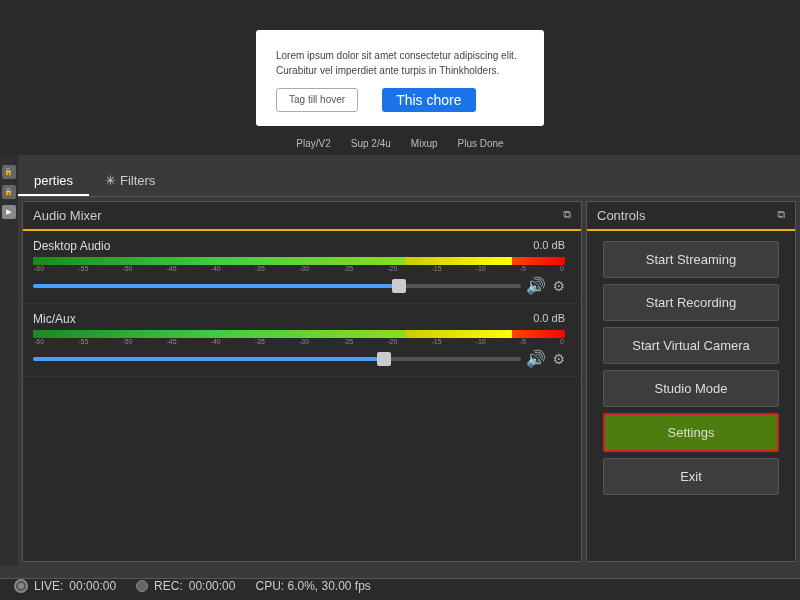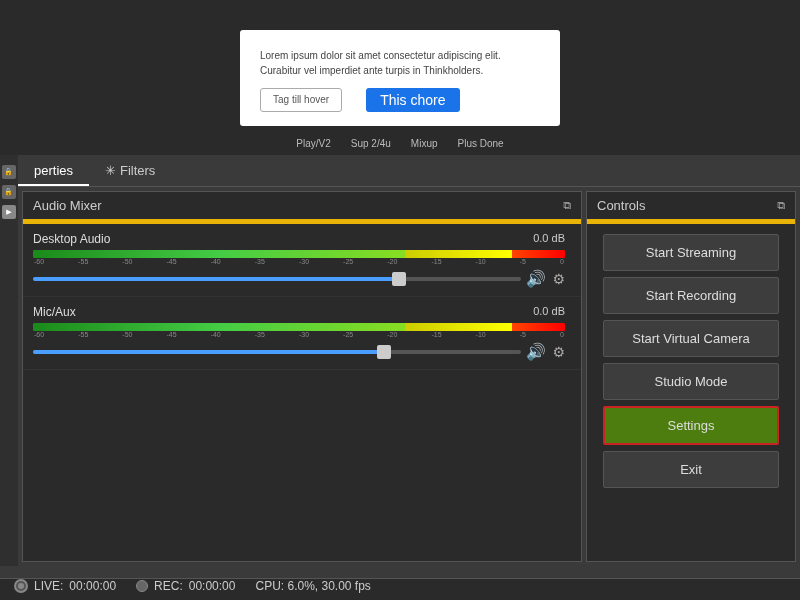--- a/index.html
+++ b/index.html
@@ -17,21 +17,21 @@
       width: 100%;
       height: 155px;
       background: #2a2a2a;
       display: flex;
       align-items: center;
       justify-content: center;
       position: relative;
     }
     .preview-dialog {
       background: #fff;
-      width: 320px;
+      width: 288px;
       padding: 18px 20px 14px 20px;
       border-radius: 3px;
       font-size: 11px;
       color: #333;
       line-height: 1.5;
     }
     .preview-dialog p {
       font-size: 10.5px;
       color: #333;
       margin-bottom: 10px;
@@ -99,20 +99,21 @@
       justify-content: center;
       font-size: 7px;
       color: #ccc;
     }
 
     
     .content-area {
       flex: 1;
       display: flex;
       flex-direction: column;
+      margin-top: 10px;
     }
 
     .tabs-bar {
       display: flex;
       background: #3a3a3a;
       border-bottom: 1px solid #555;
       height: 32px;
       align-items: flex-end;
     }
     .tab {
@@ -143,23 +144,23 @@
       flex: 1;
       background: #2a2a2a;
       border: 1px solid #555;
       display: flex;
       flex-direction: column;
       margin: 4px 2px 4px 4px;
     }
     .panel-header {
       display: flex;
       justify-content: space-between;
-      align-items: center;
+      align-items: flex-start;
       padding: 6px 10px;
-      border-bottom: 5px solid #eab308;
+      border-bottom: 2px solid #eab308;
       color: #ccc;
       font-size: 13px;
     }
     .panel-header-icon {
       font-size: 11px;
       color: #aaa;
       cursor: pointer;
     }
 
     .audio-channel {

